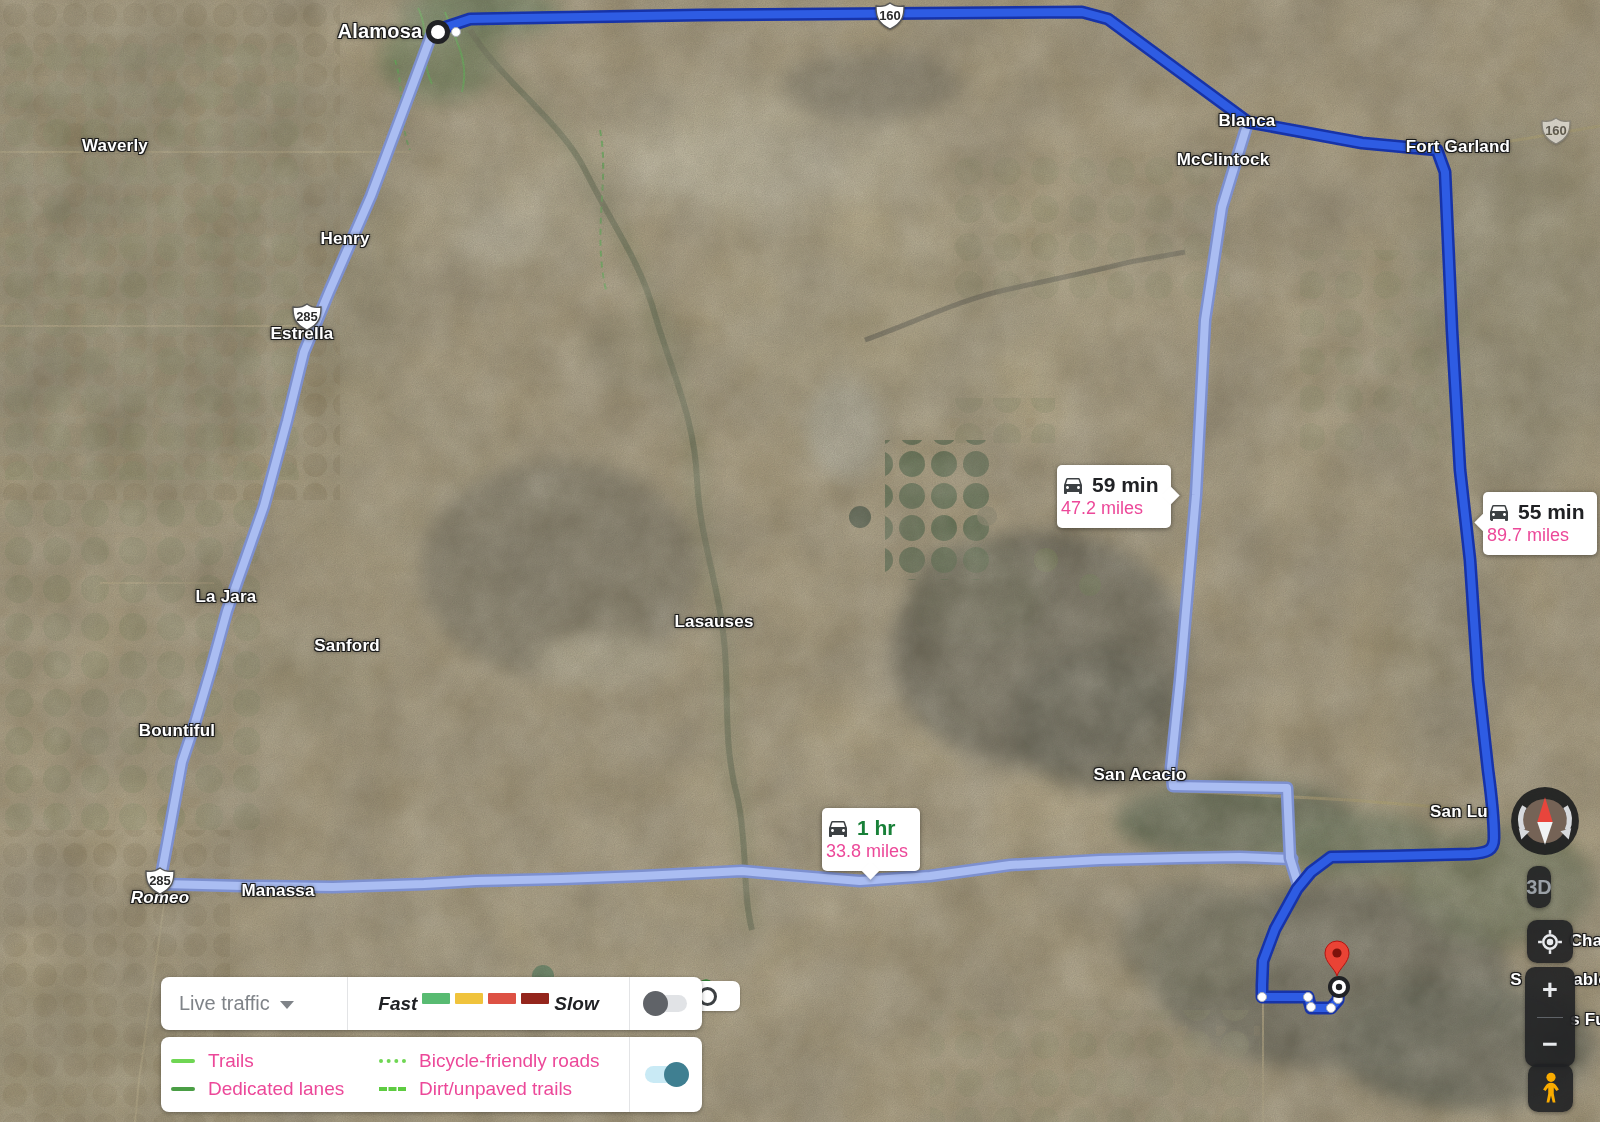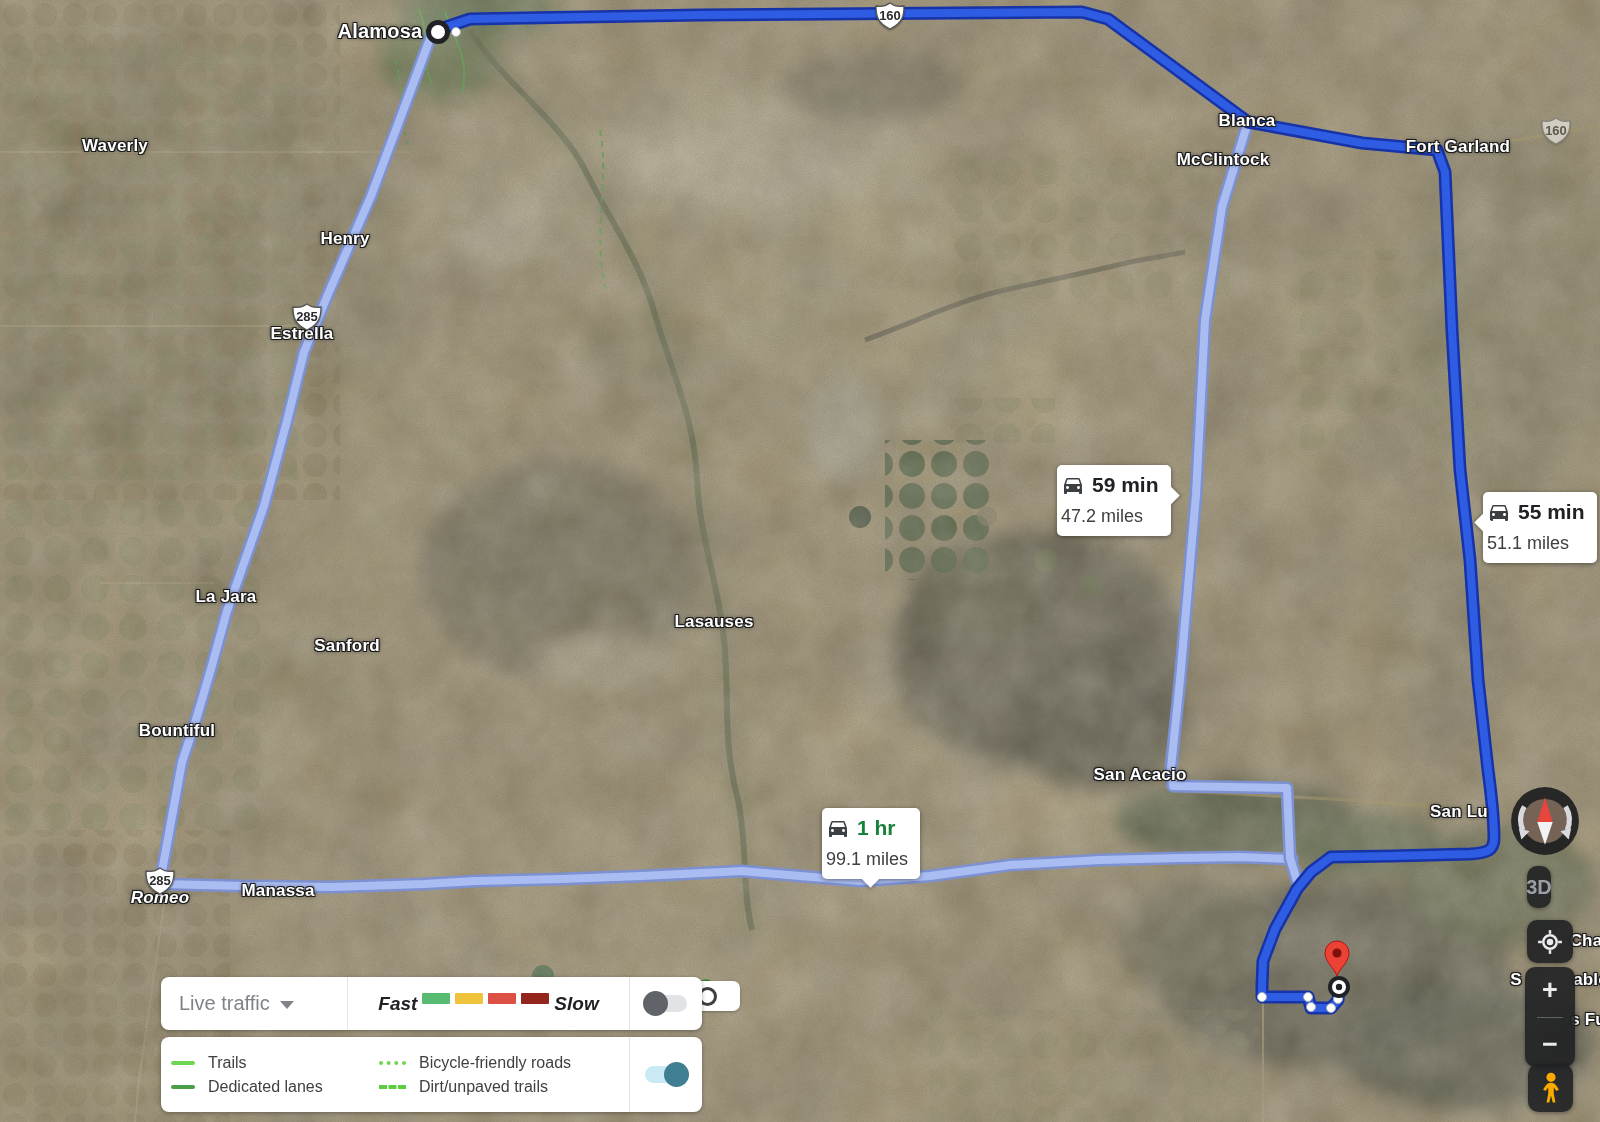--- a/index.html
+++ b/index.html
@@ -18,21 +18,21 @@
   .shield{position:absolute;z-index:6;transform:translate(-50%,-50%)}
   .shield svg{display:block;filter:drop-shadow(0 1px 1px rgba(0,0,0,.4))}
   .shield text{font-family:"Liberation Sans",sans-serif;font-size:13px;font-weight:700;fill:#2b2b2b}
   .shield.faded{opacity:.55}
 
   
   .badge{position:absolute;background:#fff;border-radius:5px;z-index:10;
          box-shadow:0 1px 5px rgba(0,0,0,.45);padding:8px 12px 9px 4px;white-space:nowrap}
   .badge .trow{display:flex;align-items:center;gap:7px}
   .badge .time{font-size:21px;font-weight:700;color:#202124;line-height:1.1}
-  .badge .miles{font-size:18px;color:#404040;margin-top:10px;line-height:1.1}
+  .badge .miles{font-size:18px;color:#ec4899;margin-top:2px;line-height:1.1}
   .badge::after{content:"";position:absolute;width:13px;height:13px;background:#fff;transform:rotate(45deg)}
   .badge.arrow-right::after{right:-6px;top:24px;box-shadow:2px -2px 3px rgba(0,0,0,.18)}
   .badge.arrow-left::after{left:-6px;top:24px;box-shadow:-2px 2px 3px rgba(0,0,0,.18)}
   .badge.arrow-down::after{left:50%;margin-left:-7px;bottom:-6px;box-shadow:2px 2px 3px rgba(0,0,0,.18)}
   .badge .car{flex:0 0 auto}
 
   
   .panel{position:absolute;background:#fff;border-radius:8px;z-index:15;
          box-shadow:0 1px 4px rgba(0,0,0,.35);display:flex;align-items:center}
   #traffic-panel{left:161px;top:977px;width:541px;height:53px}
@@ -48,21 +48,21 @@
   .tg-sect{width:72px;display:flex;align-items:center;justify-content:center;align-self:stretch}
   .switch{width:42px;height:17px;border-radius:9px;position:relative;cursor:pointer}
   .switch.off{background:#e1e3e6}
   .switch.off .knob{position:absolute;left:-2px;top:-4px;width:25px;height:25px;border-radius:50%;
                     background:#606368}
   .switch.on{background:#c9eaf5}
   .switch.on .knob{position:absolute;right:-2px;top:-4px;width:25px;height:25px;border-radius:50%;
                    background:#3f7f91}
   .bike-grid{flex:1;display:grid;grid-template-columns:208px auto;row-gap:6px;padding-left:10px}
   .bike-item{display:flex;align-items:center;gap:13px}
-  .bike-item .lbl{font-size:16px;color:#404040}
+  .bike-item .lbl{font-size:19px;color:#ec4899}
   .ln{width:24px;height:4px;border-radius:2px;flex:0 0 auto}
   .ln.solid-light{background:#6fd653}
   .ln.solid-dark{background:#4a9e45}
   .ln.dotted{width:27px;height:0;border-radius:0;background:none;border-top:4px dotted #6fd653}
   .ln.dashed{width:27px;height:0;border-radius:0;background:none;border-top:4px dashed #5ecc41}
   #mini-box{position:absolute;left:694px;top:981px;width:42px;height:30px;background:#fff;
             border-radius:7px;z-index:14;box-shadow:0 1px 3px rgba(0,0,0,.3);
             display:flex;align-items:center;padding-left:4px}
   #mini-box .ring{width:13px;height:13px;border:3px solid #3c4043;border-radius:50%}
 
@@ -307,31 +307,31 @@
   <div class="miles">47.2 miles</div>
 </div>
 
 <div class="badge arrow-left" style="left:1483px;top:492px">
   <div class="trow">
     <svg class="car" width="24" height="24" viewBox="0 0 24 24" fill="#3c4043">
         <path d="M18.92 6.01C18.72 5.42 18.16 5 17.5 5h-11c-.66 0-1.21.42-1.42 1.01L3 12v8c0 .55.45 1 1 1h1c.55 0 1-.45 1-1v-1h12v1c0 .55.45 1 1 1h1c.55 0 1-.45 1-1v-8l-2.08-5.99zM6.5 16c-.83 0-1.5-.67-1.5-1.5S5.67 13 6.5 13s1.5.67 1.5 1.5S7.33 16 6.5 16zm11 0c-.83 0-1.5-.67-1.5-1.5s.67-1.5 1.5-1.5 1.5.67 1.5 1.5-.67 1.5-1.5 1.5zM5 11l1.5-4.5h11L19 11H5z"></path>
       </svg>
     <span class="time">55 min</span>
   </div>
-  <div class="miles">51.1 miles</div>
+  <div class="miles">89.7 miles</div>
 </div>
 
 <div class="badge arrow-down" style="left:822px;top:808px">
   <div class="trow">
     <svg class="car" width="24" height="24" viewBox="0 0 24 24" fill="#3c4043">
         <path d="M18.92 6.01C18.72 5.42 18.16 5 17.5 5h-11c-.66 0-1.21.42-1.42 1.01L3 12v8c0 .55.45 1 1 1h1c.55 0 1-.45 1-1v-1h12v1c0 .55.45 1 1 1h1c.55 0 1-.45 1-1v-8l-2.08-5.99zM6.5 16c-.83 0-1.5-.67-1.5-1.5S5.67 13 6.5 13s1.5.67 1.5 1.5S7.33 16 6.5 16zm11 0c-.83 0-1.5-.67-1.5-1.5s.67-1.5 1.5-1.5 1.5.67 1.5 1.5-.67 1.5-1.5 1.5zM5 11l1.5-4.5h11L19 11H5z"></path>
       </svg>
     <span class="time" style="color:#188038">1 hr</span>
   </div>
-  <div class="miles">99.1 miles</div>
+  <div class="miles">33.8 miles</div>
 </div>
 
 <div class="panel" id="traffic-panel">
   <div class="lt-sect">
     <span class="lt-label">Live traffic</span>
     <span class="caret"></span>
   </div>
   <div class="vdiv"></div>
   <div class="tr-sect">
     <span class="fastslow">Fast</span>

